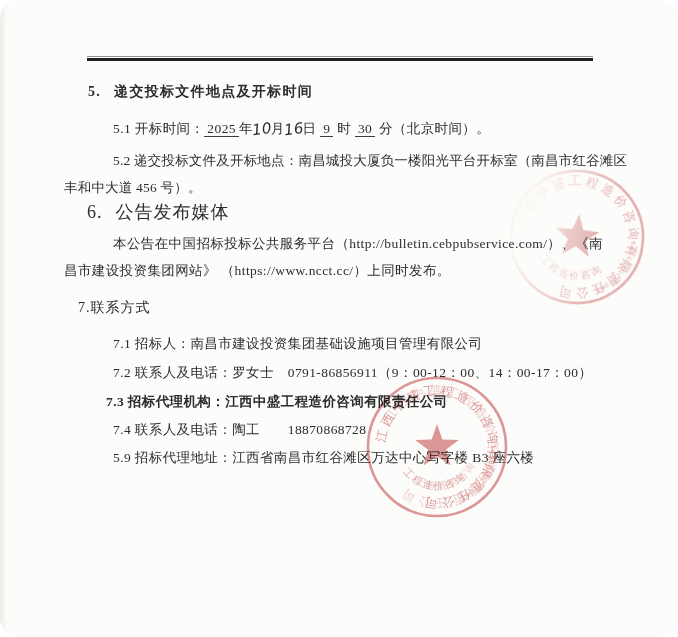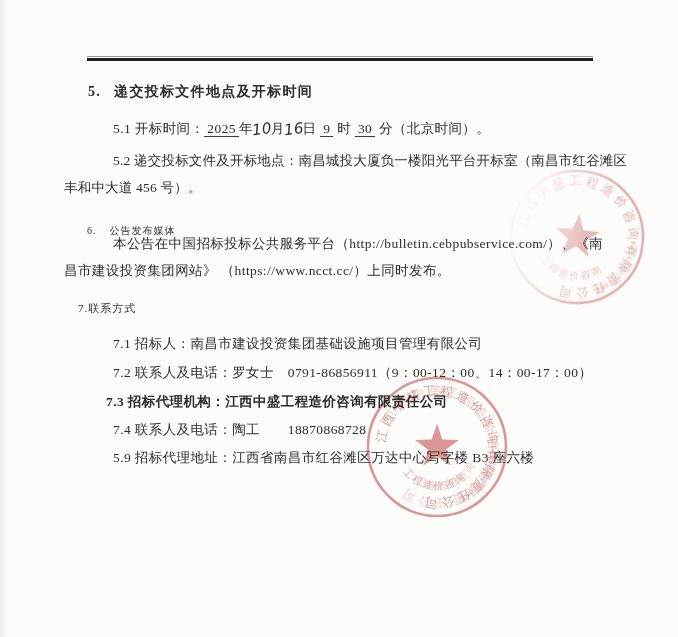--- a/index.html
+++ b/index.html
@@ -1,20 +1,21 @@
 <!DOCTYPE html>
 <html><head>
 <meta charset="utf-8">
 <style>
   html,body{margin:0;padding:0;background:#ffffff;}
   .page{
     position:relative;width:678px;height:637px;overflow:hidden;
     background:linear-gradient(to right,#ecebe8 0px,rgba(236,235,232,0) 7px),#fcfcfa;
     font-family:"Liberation Serif","DejaVu Serif",serif;
     color:#2d2d2d;
+    border-radius:19px;
   }
   .ln{position:absolute;white-space:nowrap;font-size:13.5px;letter-spacing:0.4px;line-height:16px;}
   .hd{font-weight:bold;font-size:14px;letter-spacing:1.3px;}
   .num-gap{display:inline-block;width:13px;}
   .rule{position:absolute;left:87px;top:56px;width:506px;height:1px;
         border-top:1px solid #909090;border-bottom:3px solid #1d1d1d;background:#fcfcfa;}
   .u{border-bottom:1px solid #3c3c3c;padding:0 3px;}
   .hw{display:inline-block;font-family:"DejaVu Sans",sans-serif;font-style:italic;
       font-size:15px;transform:rotate(-7deg);position:relative;top:1px;margin:0 -1px;}
   .sp{letter-spacing:0.2px;text-align:right;}
@@ -41,28 +42,28 @@
     <span>5.</span><span class="num-gap"></span><span>递交投标文件地点及开标时间</span>
   </div>
 
   <div class="ln" style="left:113px;top:120px;">
     <span>5.1 开标时间：</span><span class="u">2025</span><span>年</span><span class="hw">10</span><span>月</span><span class="hw">16</span><span>日</span> <span class="u">9</span> <span>时</span> <span class="u">30</span> <span>分（北京时间）。</span>
   </div>
 
   <div class="ln sp" style="left:113px;top:153px;">5.2 递交投标文件及开标地点：南昌城投大厦负一楼阳光平台开标室（南昌市红谷滩区</div>
   <div class="ln sp" style="left:64px;top:180px;">丰和中大道 456 号）。</div>
 
-  <div class="ln" style="left:87px;top:223px;font-size:10px;letter-spacing:1px;font-family:Liberation Serif, serif;">
+  <div class="ln" style="left:87px;top:204px;font-size:18px;letter-spacing:1px;font-family:Liberation Serif, serif;">
     <span>6.</span><span class="num-gap"></span><span>公告发布媒体</span>
   </div>
 
   <div class="ln" style="left:64px;top:263px;">昌市建设投资集团网站》 （https://www.ncct.cc/）上同时发布。</div>
   <div class="ln" style="left:113px;top:236px;">本公告在中国招标投标公共服务平台（http://bulletin.cebpubservice.com/）、《南</div>
 
-  <div class="ln" style="left:78px;top:300px;font-size:11px;letter-spacing:1px;">7.联系方式</div>
+  <div class="ln" style="left:78px;top:300px;font-size:14px;letter-spacing:1px;">7.联系方式</div>
 
   <div class="ln" style="left:113px;top:336px;">7.1 招标人：南昌市建设投资集团基础设施项目管理有限公司</div>
   <div class="ln" style="left:113px;top:365px;">7.2 联系人及电话：罗女士　0791-86856911（9：00-12：00、14：00-17：00）</div>
   <div class="ln" style="left:106px;top:394px;font-weight:bold;">7.3 招标代理机构：江西中盛工程造价咨询有限责任公司</div>
   <div class="ln" style="left:113px;top:422px;">7.4 联系人及电话：陶工　　18870868728</div>
   <div class="ln" style="left:113px;top:450px;">5.9 招标代理地址：江西省南昌市红谷滩区万达中心写字楼 B3 座六楼</div>
 
   <div class="seal seal-right">
     <svg width="170" height="170" viewBox="0 0 170 170">
       <defs>

